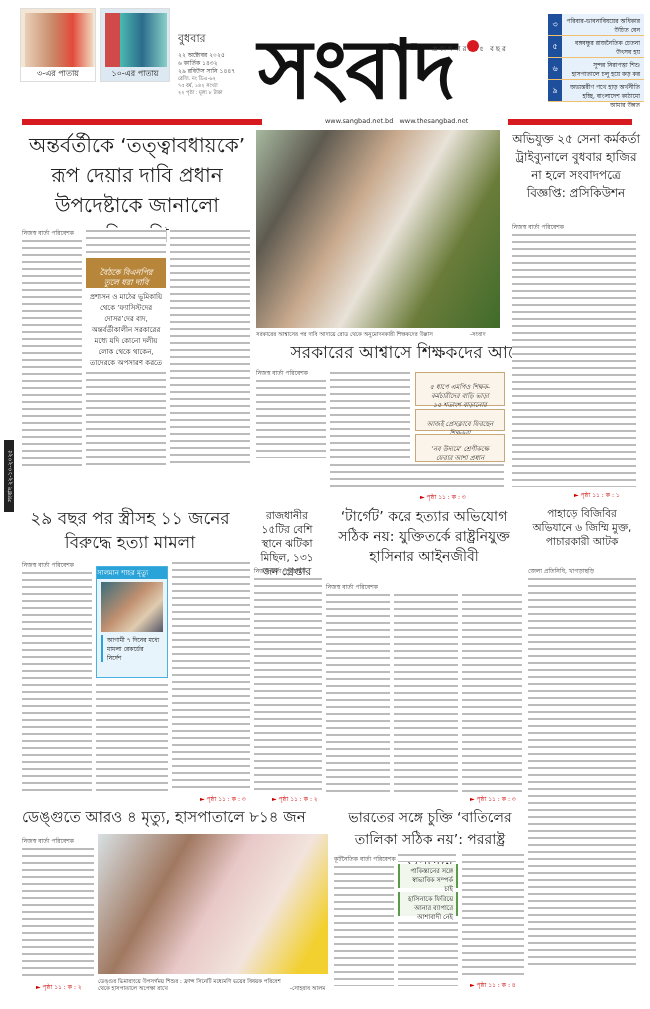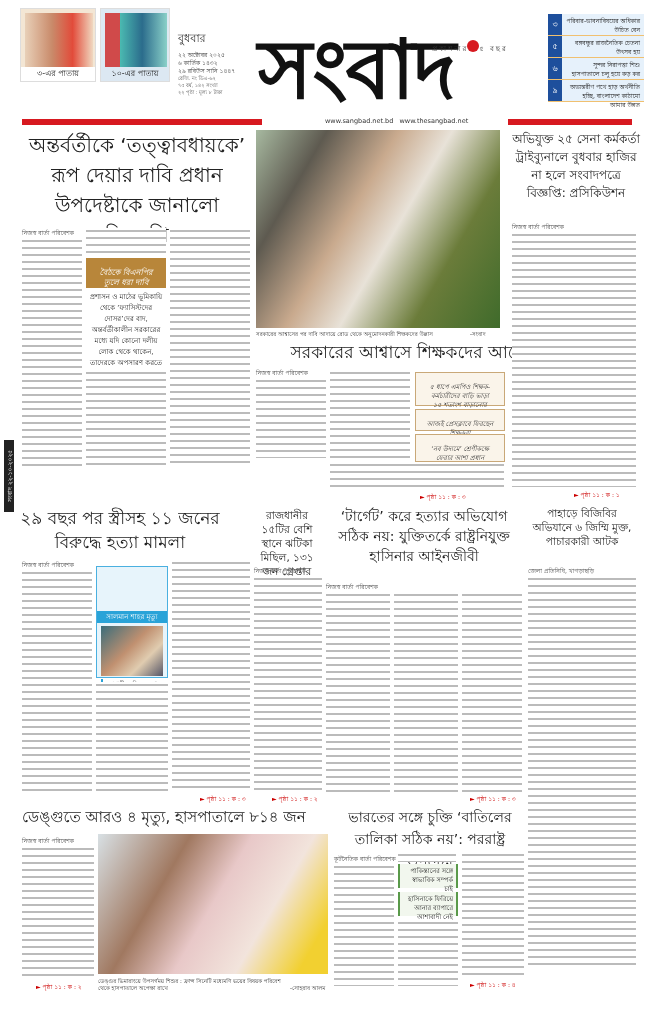--- a/index.html
+++ b/index.html
@@ -96,25 +96,25 @@
 <div class="abs col" style="left:330px;top:462px;width:174px;height:30px;"></div>
 <div class="abs cont" style="left:420px;top:492px;">► পৃষ্ঠা ১১ : ক : ৩</div>
 
 <div class="abs hl" style="left:512px;top:130px;width:128px;font-size:12px;line-height:18px;">অভিযুক্ত ২৫ সেনা কর্মকর্তা ট্রাইব্যুনালে বুধবার হাজির না হলে সংবাদপত্রে বিজ্ঞপ্তি: প্রসিকিউশন</div>
 <div class="abs by" style="left:512px;top:222px;">নিজস্ব বার্তা পরিবেশক</div>
 <div class="abs col" style="left:512px;top:232px;width:124px;height:255px;"></div>
 <div class="abs cont" style="left:574px;top:490px;">► পৃষ্ঠা ১১ : ক : ১</div>
 
 <div class="abs side-tag" style="left:4px;top:440px;width:10px;height:72px;">সংবাদ ২২-১০-২০২৫</div>
 
-<div class="abs hl" style="left:6px;top:506px;width:228px;font-size:17px;line-height:24px;">২৯ বছর পর স্ত্রীসহ ১১ জনের বিরুদ্ধে হত্যা মামলা</div>
+<div class="abs hl" style="left:16px;top:506px;width:228px;font-size:17px;line-height:24px;">২৯ বছর পর স্ত্রীসহ ১১ জনের বিরুদ্ধে হত্যা মামলা</div>
 <div class="abs by" style="left:22px;top:560px;">নিজস্ব বার্তা পরিবেশক</div>
 <div class="abs col" style="left:22px;top:570px;width:70px;height:222px;"></div>
 <div class="abs" style="left:96px;top:566px;width:72px;height:112px;border:1px solid #4ab0e0;background:#e7f4fb;">
-  <div style="background:#29a3d8;color:#fff;font-size:7px;text-align:center;line-height:12px;margin-top:44px;">সালমান শাহর মৃত্যু</div>
+  <div style="background:#29a3d8;color:#fff;font-size:7px;line-height:12px;">সালমান শাহর মৃত্যু</div>
   <div class="photo" style="margin:3px auto;width:62px;height:50px;background:linear-gradient(135deg,#3b6d7a,#c09070 45%,#e0ccb0 70%,#556);"></div>
   <div style="padding:0 4px;border-left:2px solid #29a3d8;margin-left:4px;">
     <div style="font-size:6px;line-height:9px;">আগামী ৭ দিনের মধ্যে</div>
     <div style="font-size:6px;line-height:9px;">মামলা রেকর্ডের</div>
     <div style="font-size:6px;line-height:9px;">নির্দেশ</div>
   </div>
 </div>
 <div class="abs col" style="left:96px;top:682px;width:72px;height:110px;"></div>
 <div class="abs col" style="left:172px;top:560px;width:78px;height:232px;"></div>
 <div class="abs cont" style="left:200px;top:794px;">► পৃষ্ঠা ১১ : ক : ৩</div>

